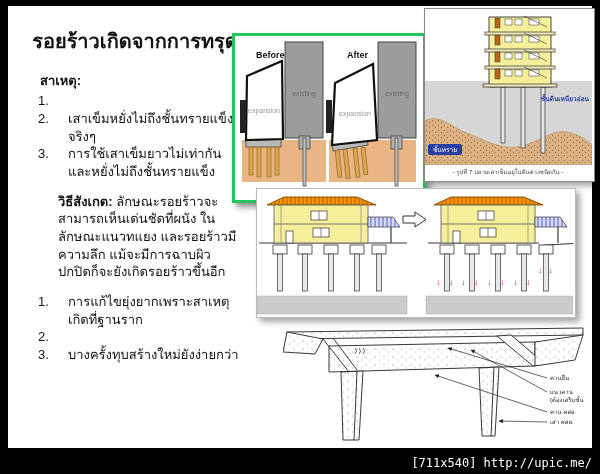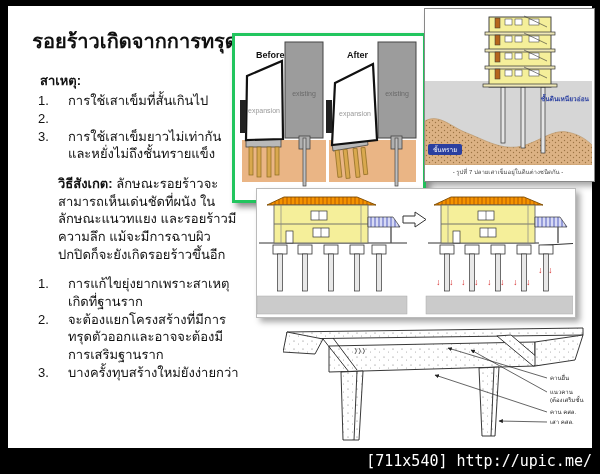--- a/index.html
+++ b/index.html
@@ -17,58 +17,57 @@
   .para .ph{font-weight:bold;}
   .sp12{height:12px;}
   .ref{position:absolute;left:8px;top:415px;font-size:15.5px;color:#111;white-space:nowrap;}
   .ref a{color:#2121cc;text-decoration:underline;}
   .panel{position:absolute;background:#fff;}
   .pA{left:224px;top:2px;width:188px;height:164px;border:3px solid #22c55e;box-shadow:4px 4px 6px rgba(0,0,0,.45);margin-top:25px;}
   .pB{left:416px;top:2px;width:169px;height:172px;border:1px solid #888;box-shadow:4px 4px 6px rgba(0,0,0,.35);}
   .pC{left:248px;top:182px;width:318px;height:128px;border:1px solid #bbb;box-shadow:4px 4px 6px rgba(0,0,0,.35);}
   .pD{left:275px;top:316px;width:308px;height:126px;}
   svg{display:block;}
-  .wm{position:absolute;right:8px;bottom:4px;color:#fff;font-family:"DejaVu Sans Mono",monospace;font-size:15px;}
+  .wm{position:absolute;right:8px;bottom:4px;color:#fff;font-family:"DejaVu Sans Mono",monospace;font-size:12px;}
 </style>
 </head>
 <body>
 
 <div class="slide">
 
   <div class="leftcol">
     <div class="title">
       <div>รอยร้าวเกิดจากการทรุด</div>
     </div>
 
     <div class="h">สาเหตุ:</div>
     <div class="list">
       <div class="li">
         <span class="num">1.</span>
-        <span class="litext">การใช้เสาเข็มที่สั้นเกินไป</span>
       </div>
       <div class="li">
         <span class="num">2.</span>
+        <span class="litext">เสาเข็มหยั่งไม่ถึงชั้นทรายแข็งจริงๆ</span>
       </div>
       <div class="li">
         <span class="num">3.</span>
         <span class="litext">การใช้เสาเข็มยาวไม่เท่ากัน และหยั่งไม่ถึงชั้นทรายแข็ง</span>
       </div>
     </div>
 
     <div class="para"><span class="ph">วิธีสังเกต:</span><span> ลักษณะรอยร้าวจะสามารถเห็นเด่นชัดที่ผนัง ในลักษณะแนวทแยง และรอยร้าวมีความลึก แม้จะมีการฉาบผิวปกปิดก็จะยังเกิดรอยร้าวขึ้นอีก</span></div>
 
     <div class="sp12"></div>
     <div class="list">
       <div class="li">
         <span class="num">1.</span>
         <span class="litext">การแก้ไขยุ่งยากเพราะสาเหตุเกิดที่ฐานราก</span>
       </div>
       <div class="li">
         <span class="num">2.</span>
-        <span class="litext">จะต้องแยกโครงสร้างที่มีการทรุดตัวออกและอาจจะต้องมีการเสริมฐานราก</span>
       </div>
       <div class="li">
         <span class="num">3.</span>
         <span class="litext">บางครั้งทุบสร้างใหม่ยังง่ายกว่า</span>
       </div>
     </div>
   </div>
 
 
   <div class="panel pA">

